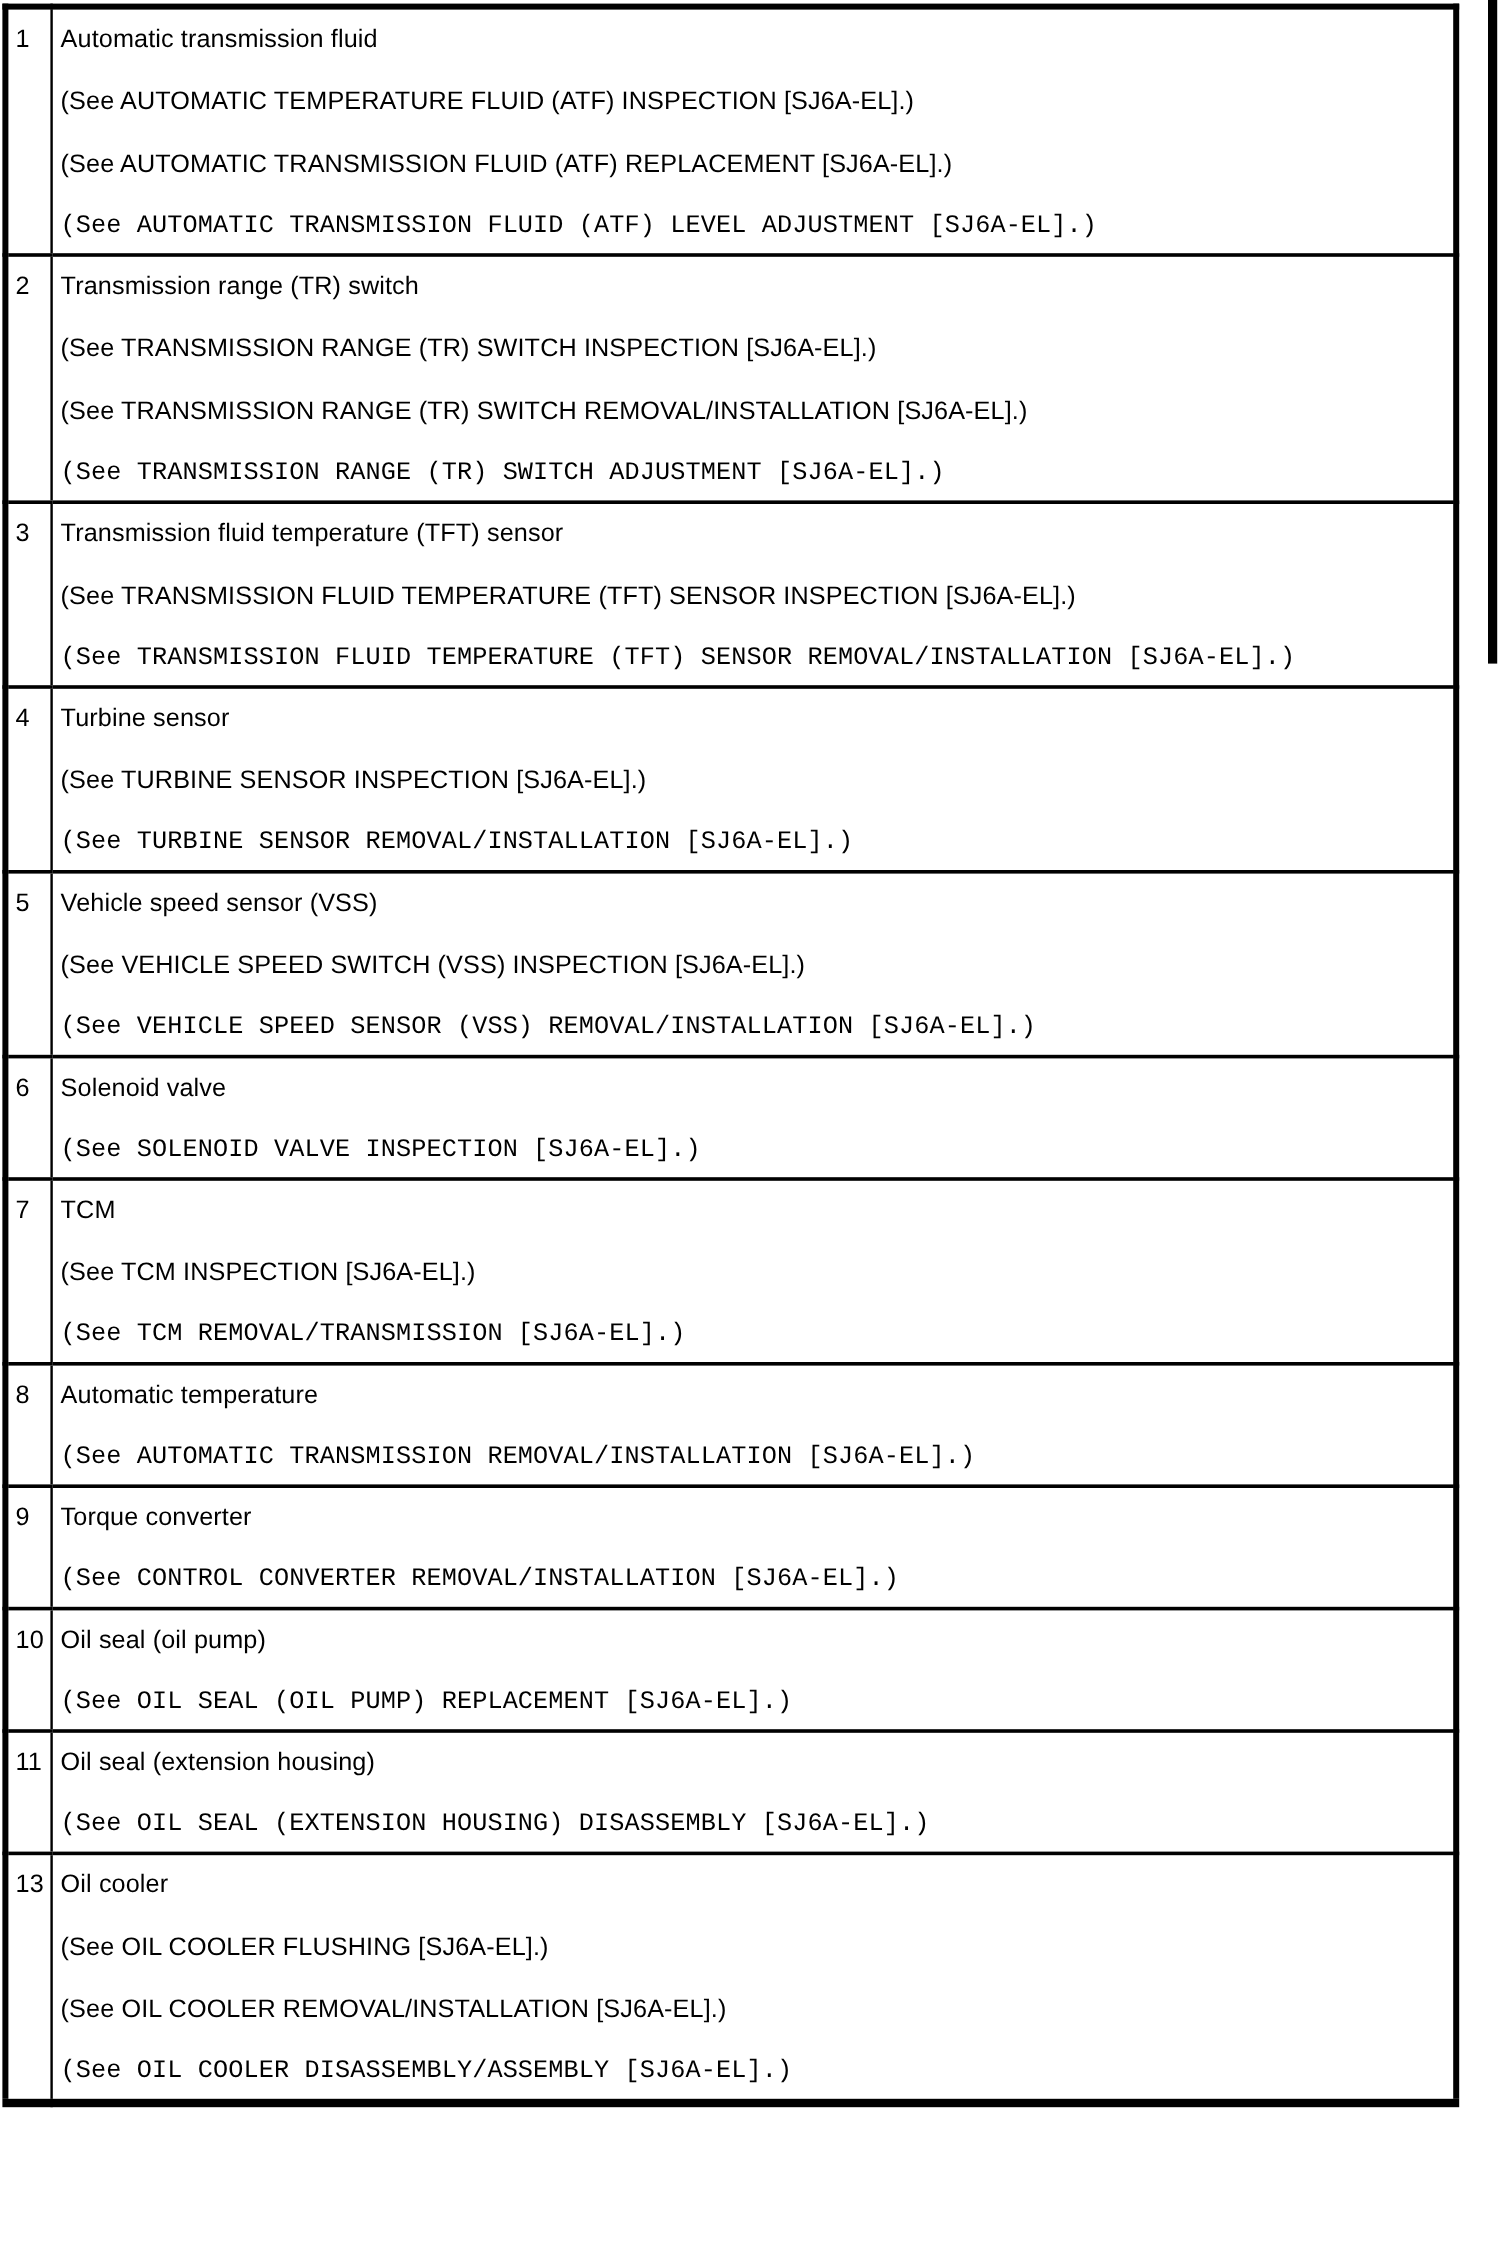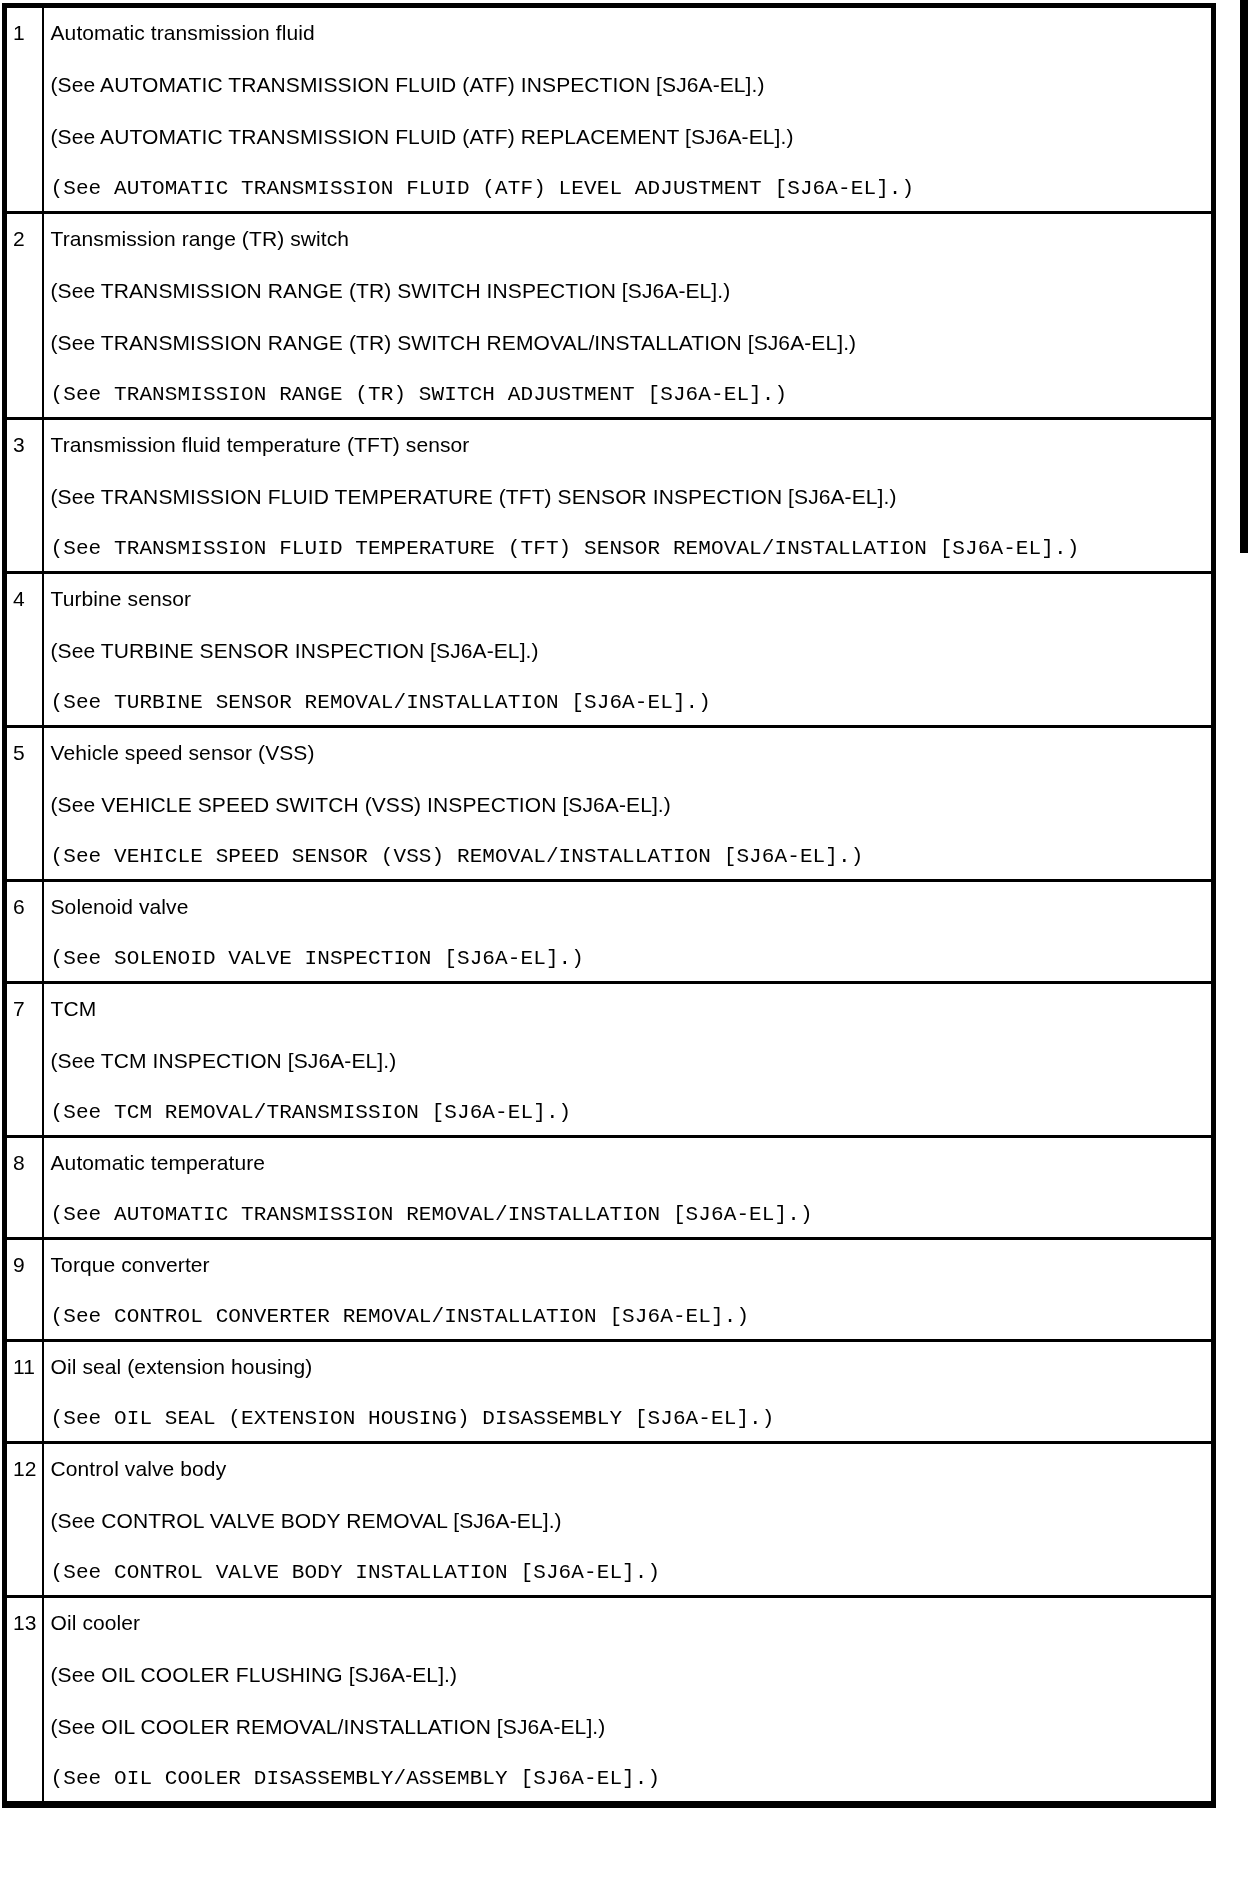--- a/index.html
+++ b/index.html
@@ -65,21 +65,21 @@
 </head>
 <body>
 
 <div class="page">
   <table class="items-table">
     <tbody id="table-body">
   <tr>
     <td class="num">1</td>
     <td class="desc">
       <div class="title">Automatic transmission fluid</div>
-    <div class="ref">(See AUTOMATIC TRANSMISSION FLUID (ATF) INSPECTION [SJ6A-EL].)</div>
+    <div class="ref">(See AUTOMATIC TEMPERATURE FLUID (ATF) INSPECTION [SJ6A-EL].)</div>
             <div class="ref">(See AUTOMATIC TRANSMISSION FLUID (ATF) REPLACEMENT [SJ6A-EL].)</div>
             <div class="ref">(See AUTOMATIC TRANSMISSION FLUID (ATF) LEVEL ADJUSTMENT [SJ6A-EL].)</div>
           </td>
   </tr>
 
   <tr>
     <td class="num">2</td>
     <td class="desc">
       <div class="title">Transmission range (TR) switch</div>
     <div class="ref">(See TRANSMISSION RANGE (TR) SWITCH INSPECTION [SJ6A-EL].)</div>
@@ -141,37 +141,36 @@
   </tr>
 
   <tr>
     <td class="num">9</td>
     <td class="desc">
       <div class="title">Torque converter</div>
     <div class="ref">(See CONTROL CONVERTER REMOVAL/INSTALLATION [SJ6A-EL].)</div>
           </td>
   </tr>
 
+  <tr>
+    <td class="num">10</td>
+    <td class="desc">
+      <div class="title">Oil seal (oil pump)</div>
+    <div class="ref">(See OIL SEAL (OIL PUMP) REPLACEMENT [SJ6A-EL].)</div>
+          </td>
+  </tr>
 
   <tr>
     <td class="num">11</td>
     <td class="desc">
       <div class="title">Oil seal (extension housing)</div>
     <div class="ref">(See OIL SEAL (EXTENSION HOUSING) DISASSEMBLY [SJ6A-EL].)</div>
           </td>
   </tr>
 
-  <tr>
-    <td class="num">12</td>
-    <td class="desc">
-      <div class="title">Control valve body</div>
-    <div class="ref">(See CONTROL VALVE BODY REMOVAL [SJ6A-EL].)</div>
-            <div class="ref">(See CONTROL VALVE BODY INSTALLATION [SJ6A-EL].)</div>
-          </td>
-  </tr>
 
   <tr>
     <td class="num">13</td>
     <td class="desc">
       <div class="title">Oil cooler</div>
     <div class="ref">(See OIL COOLER FLUSHING [SJ6A-EL].)</div>
             <div class="ref">(See OIL COOLER REMOVAL/INSTALLATION [SJ6A-EL].)</div>
             <div class="ref">(See OIL COOLER DISASSEMBLY/ASSEMBLY [SJ6A-EL].)</div>
           </td>
   </tr>

